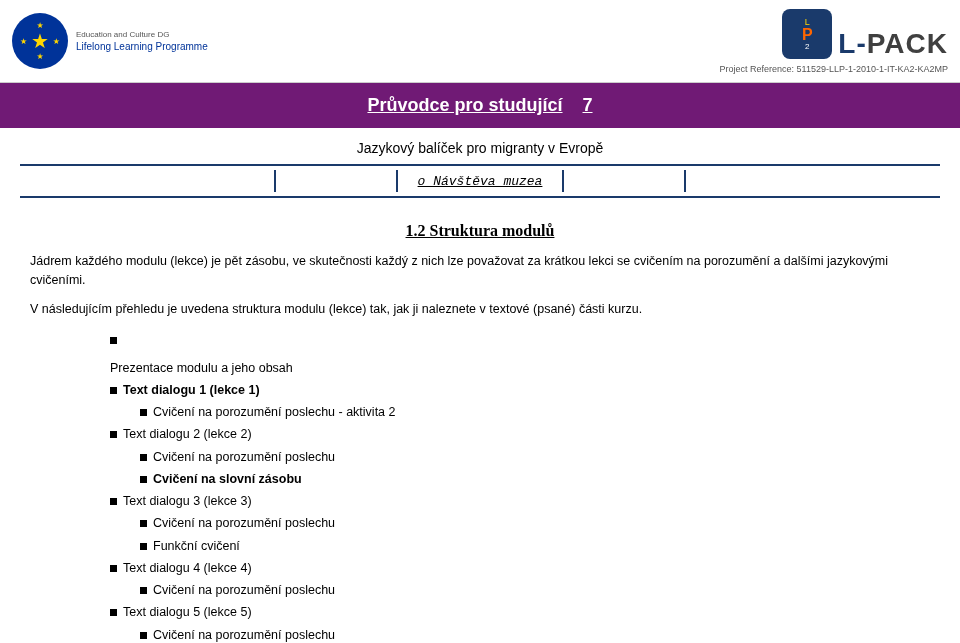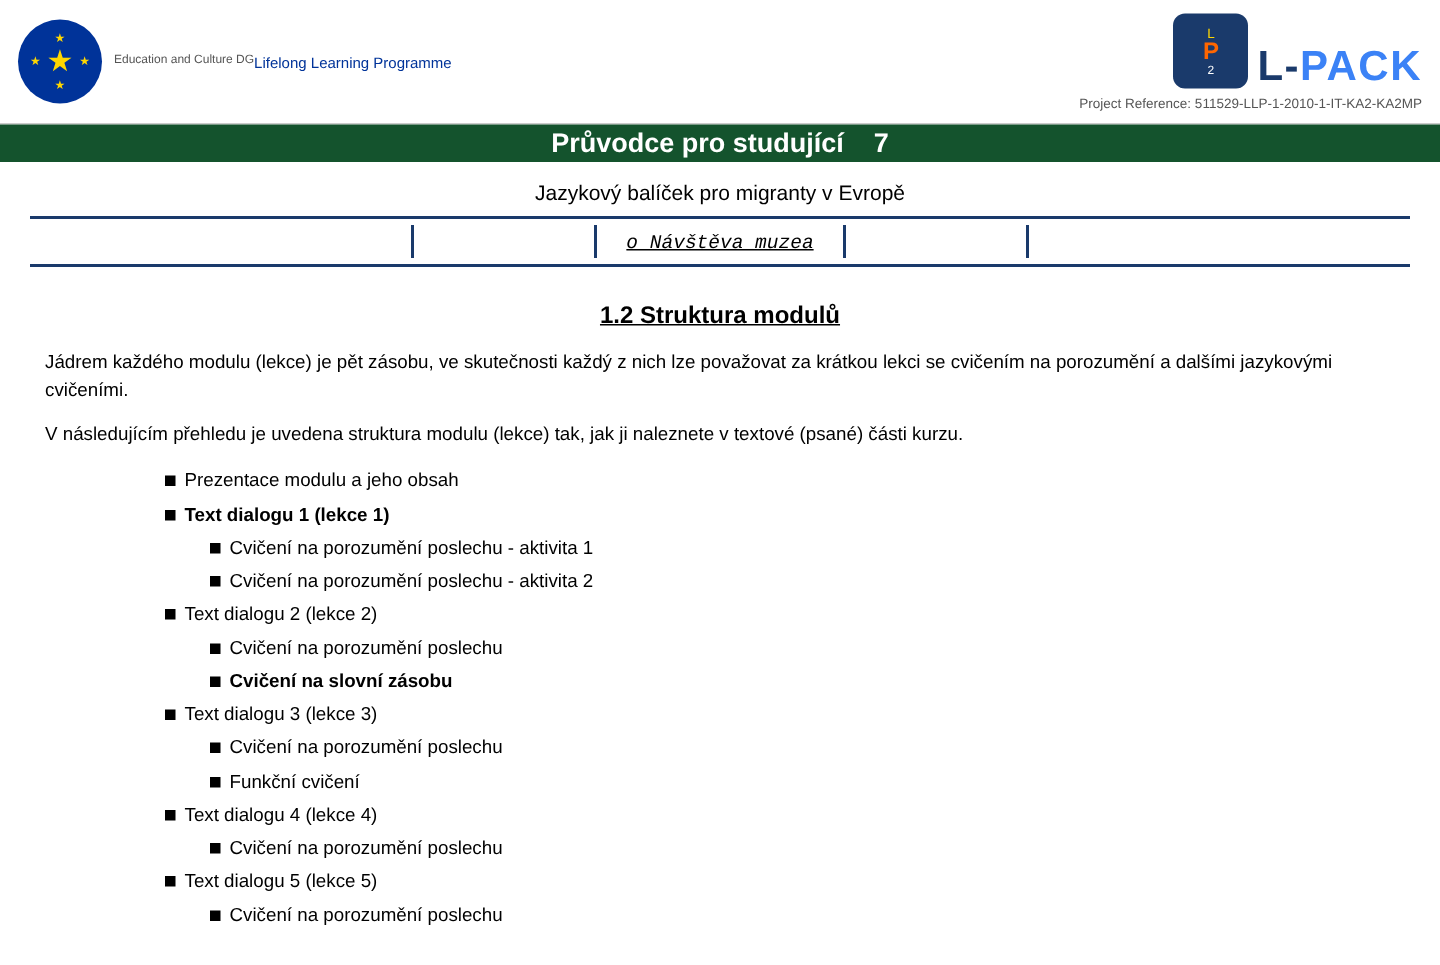--- a/index.html
+++ b/index.html
@@ -21,21 +21,21 @@
       padding: 8px 12px;
       border-bottom: 1px solid #ccc;
     }
     .header-left {
       display: flex;
       flex-direction: column;
       align-items: flex-start;
     }
     .logo-text-block {
       display: flex;
-      flex-direction: row;
+      flex-direction: column;
     }
     .edu-culture-text {
       font-size: 8px;
       color: #555;
       line-height: 1.2;
     }
     .llp-text {
       font-size: 10px;
       color: #003399;
       font-weight: normal;
@@ -65,30 +65,31 @@
     .lpack-badge-inner {
       text-align: center;
     }
     .project-ref {
       font-size: 9px;
       color: #555;
     }
 
     
     .title-bar {
-      background: #14532d;
+      background: #701a75;
       color: #fff;
       text-align: center;
-      padding: 2px;
+      padding: 12px;
       font-size: 18px;
       font-weight: bold;
       display: flex;
       justify-content: center;
       align-items: center;
       gap: 20px;
+      text-decoration: underline;
     }
     .title-bar .page-num {
       font-size: 18px;
       font-weight: bold;
     }
 
     
     .subtitle-section {
       text-align: center;
       padding: 12px 0 4px 0;
@@ -111,20 +112,21 @@
     
     .main-content {
       padding: 10px 30px;
     }
     .section-title {
       font-size: 16px;
       font-weight: bold;
       text-align: center;
       margin: 10px 0 12px 0;
       text-decoration: underline;
+      font-family: Liberation Serif, serif;
     }
     .intro-text {
       font-size: 12.5px;
       line-height: 1.5;
       margin-bottom: 10px;
     }
     .sub-text {
       font-size: 12.5px;
       line-height: 1.5;
       margin-bottom: 12px;
@@ -178,21 +180,21 @@
     <div class="lpack-logo">
       <div class="lpack-badge">
         <div class="lpack-badge-inner">
           <div style="color:#FFD700; font-size:9px; line-height:1;">L</div>
           <div style="color:#ff6600; font-size:16px; font-weight:bold; line-height:1;">P</div>
           <div style="color:#fff; font-size:8px; line-height:1;">2</div>
         </div>
       </div>
       <div style="display:flex; align-items:baseline; gap:0;">
         <span style="font-size:28px; font-weight:bold; color:#1a3a6b; letter-spacing:1px;">L-</span>
-        <span style="font-size:28px; font-weight:bold; color:#3b82f6; letter-spacing:1px;margin-top:20px;">PACK</span>
+        <span style="font-size:28px; font-weight:bold; color:#404040; letter-spacing:1px;margin-top:20px;">PACK</span>
       </div>
     </div>
     <div class="project-ref">Project Reference: 511529-LLP-1-2010-1-IT-KA2-KA2MP</div>
   </div>
 </div>
 
 <div class="title-bar">
   <span>Průvodce pro studující</span>
   <span class="page-num">7</span>
 </div>
@@ -210,34 +212,30 @@
   <div style="width:120px;"></div>
   <div style="width:2px; height:22px; background:#1a3a6b;"></div>
 </div>
 
 <div class="main-content">
   <div class="section-title">1.2 Struktura modulů</div>
   <p class="intro-text">Jádrem každého modulu (lekce) je pět zásobu, ve skutečnosti každý z nich lze považovat za krátkou lekci se cvičením na porozumění a dalšími jazykovými cvičeními.</p>
   <p class="sub-text">V následujícím přehledu je uvedena struktura modulu (lekce) tak, jak ji naleznete v textové (psané) části kurzu.</p>
 
   <ul class="bullet-list" id="structure-list">
-  <li style="padding-left: 0px;">
+  <li style="padding-left: 0px; flex-direction: column;">
         <span><span class="bullet-square"></span></span>
         <span>Prezentace modulu a jeho obsah</span>
       </li>
       <li style="padding-left: 0px; font-weight: bold;">
         <span><span class="bullet-square"></span></span>
         <span>Text dialogu 1 (lekce 1)</span>
       </li>
       <li style="padding-left: 30px;">
         <span><span class="bullet-square"></span></span>
-        <span>Cvičení na porozumění poslechu - aktivita 1</span>
-      </li>
-      <li style="padding-left: 30px;">
-        <span><span class="bullet-square"></span></span>
         <span>Cvičení na porozumění poslechu  - aktivita 2</span>
       </li>
       <li style="padding-left: 0px;">
         <span><span class="bullet-square"></span></span>
         <span>Text dialogu 2 (lekce 2)</span>
       </li>
       <li style="padding-left: 30px;">
         <span><span class="bullet-square"></span></span>
         <span>Cvičení na porozumění poslechu</span>
       </li>

